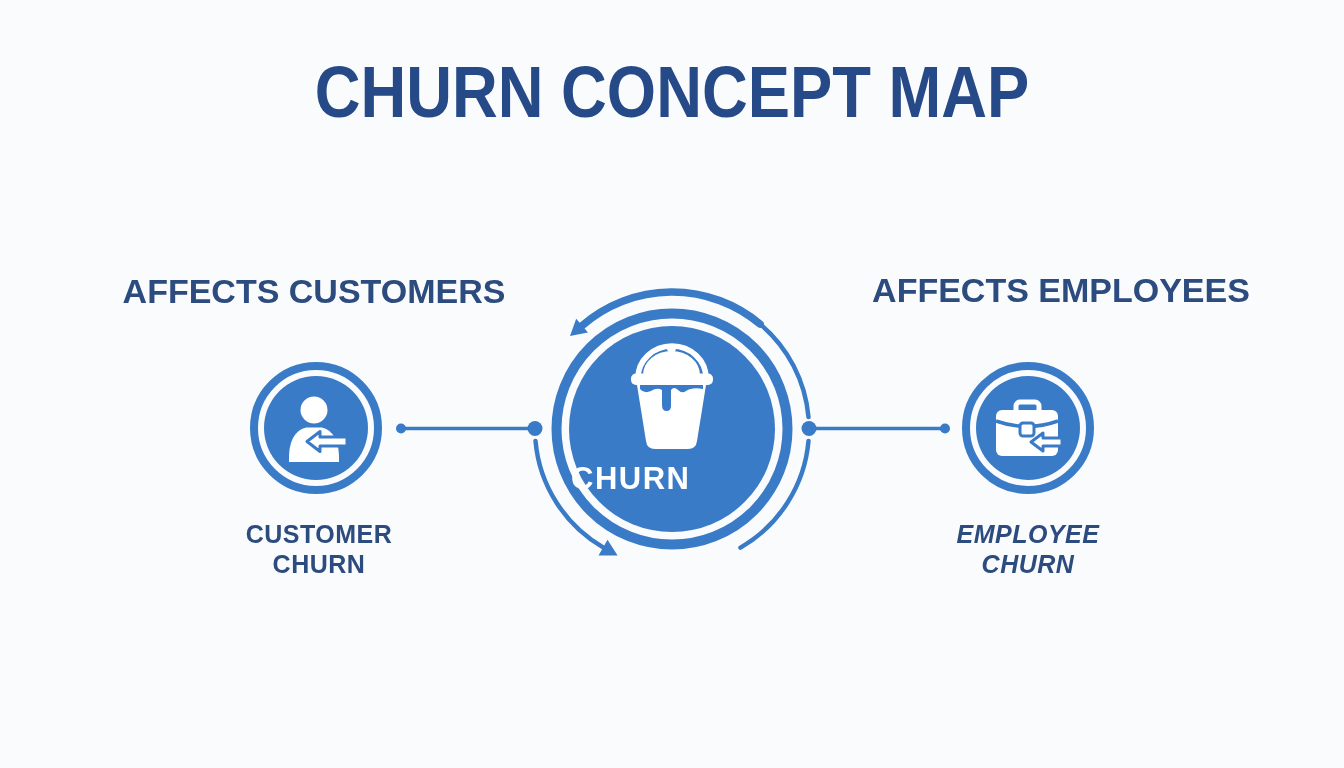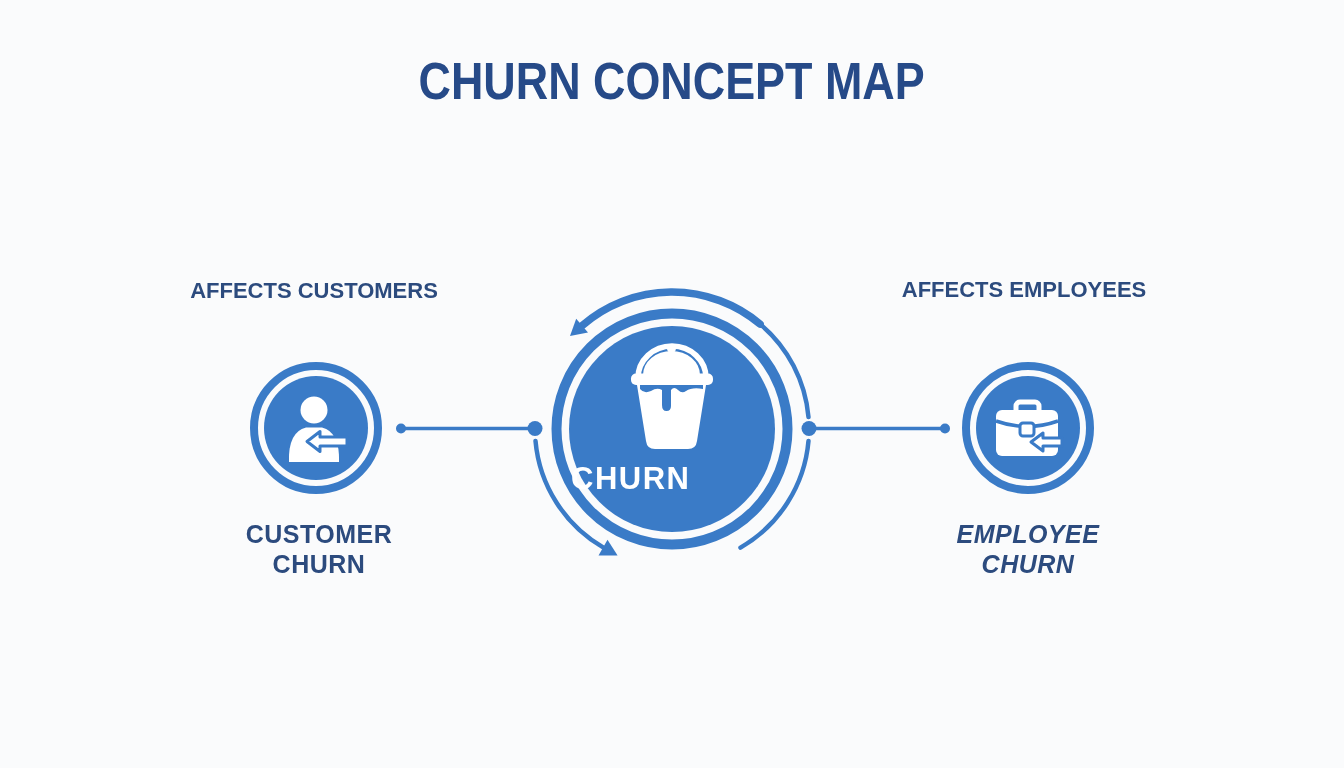--- a/index.html
+++ b/index.html
@@ -16,29 +16,29 @@
     font-family:"Liberation Sans", sans-serif;
     overflow:hidden;
   }
   .canvas{position:relative;width:1344px;height:768px;}
   .gfx{position:absolute;left:0;top:0;}
 
   .page-title{
     position:absolute;left:0;top:56px;width:1344px;
     text-align:center;
     color:var(--title);
-    font-size:51px;font-weight:bold;line-height:1;
+    font-size:72px;font-weight:bold;line-height:1;
     letter-spacing:0px;
   }
   .page-title span{display:inline-block;transform:scaleX(0.88);transform-origin:center;}
 
   .node-top-label{
     position:absolute;
     color:var(--text_dark);
-    font-size:22px;font-weight:bold;line-height:28px;
+    font-size:34px;font-weight:bold;line-height:28px;
     text-align:center;white-space:nowrap;
     transform:translateX(-50%);
   }
   .node-bottom-label{
     position:absolute;width:210px;
     color:var(--text_dark);
     font-size:25px;font-weight:bold;line-height:30px;
     text-align:center;
     transform:translateX(-50%);
     letter-spacing:0.5px;
@@ -122,20 +122,20 @@
       <circle class="fill-primary" cx="945" cy="428.5" r="5"></circle>
     </g>
   </svg>
 
   <div class="page-title">
     <span>CHURN CONCEPT MAP</span>
   </div>
 
   <div class="node-top-label" style="left:314px;top:277px;">AFFECTS CUSTOMERS</div>
 
-  <div class="node-top-label" style="left:1024px;top:276px;">AFFECTS EMPLOYEES</div>
+  <div class="node-top-label" style="left:1061px;top:276px;">AFFECTS EMPLOYEES</div>
 
   <div class="node-bottom-label" style="left:319px;top:519px;text-align:center;">CUSTOMER CHURN</div>
 
   <div class="node-bottom-label" style="left:1028px;top:519px;font-style:italic;">EMPLOYEE CHURN</div>
 
   <div class="center-label">CHURN</div>
 </div>
 
 </body></html>

